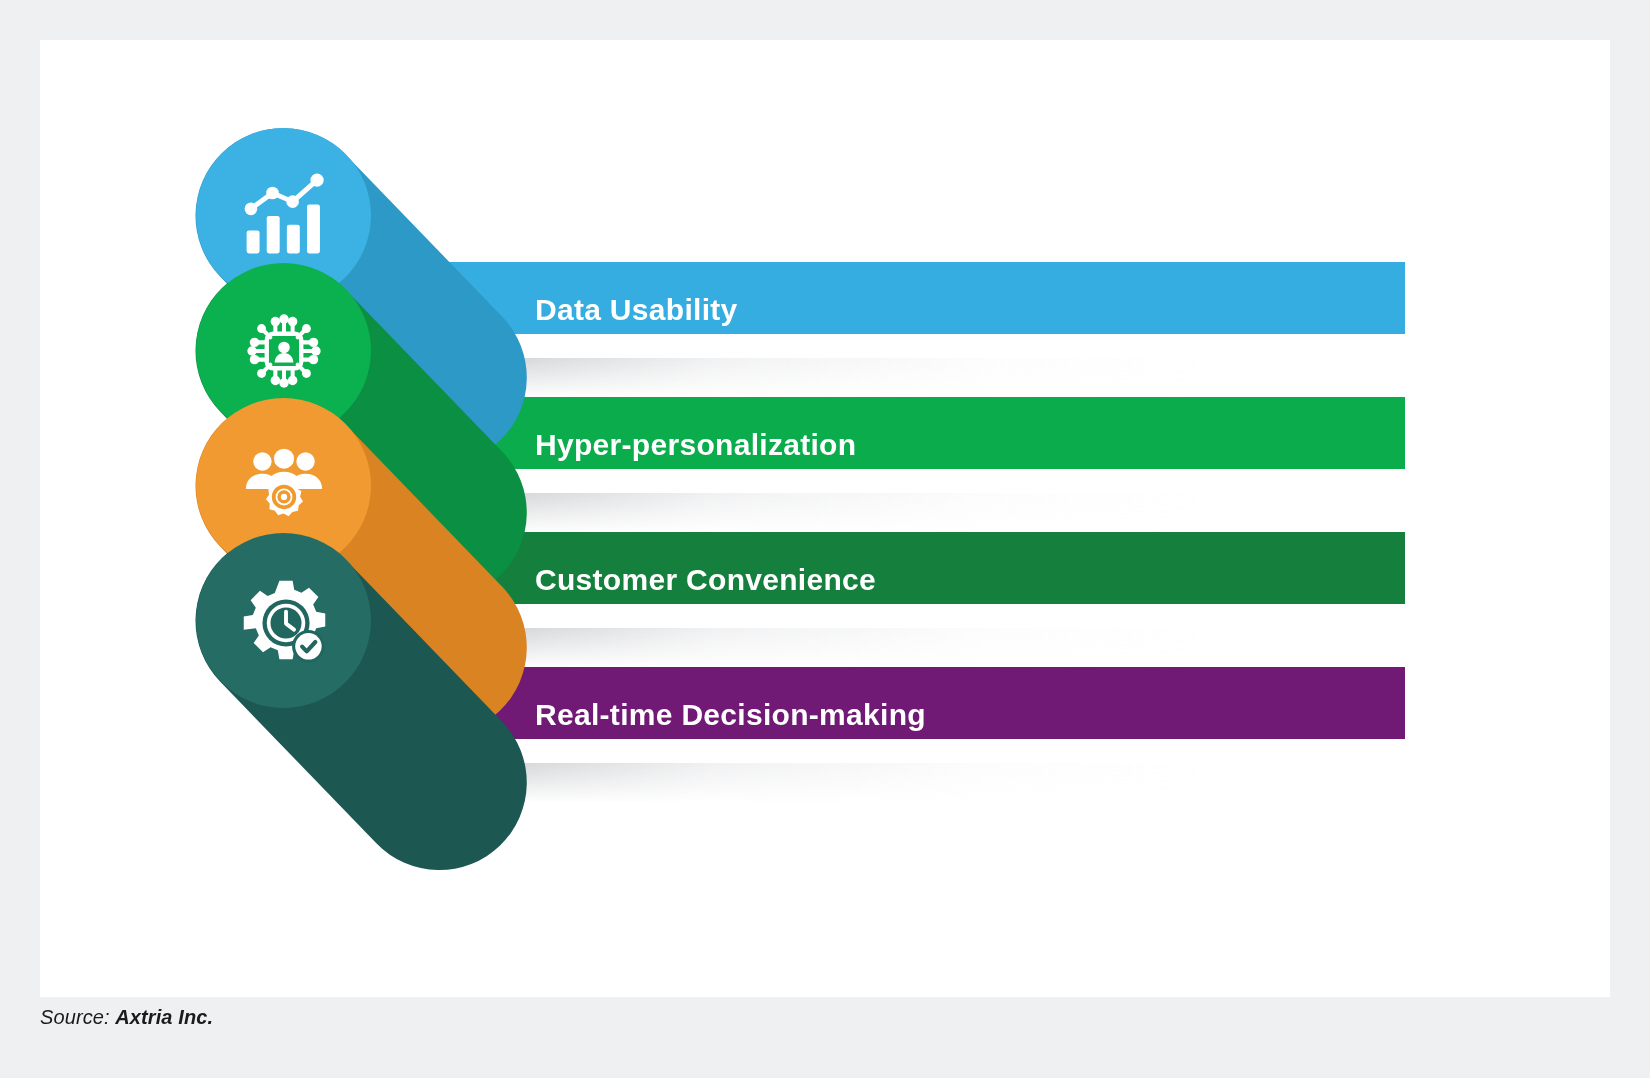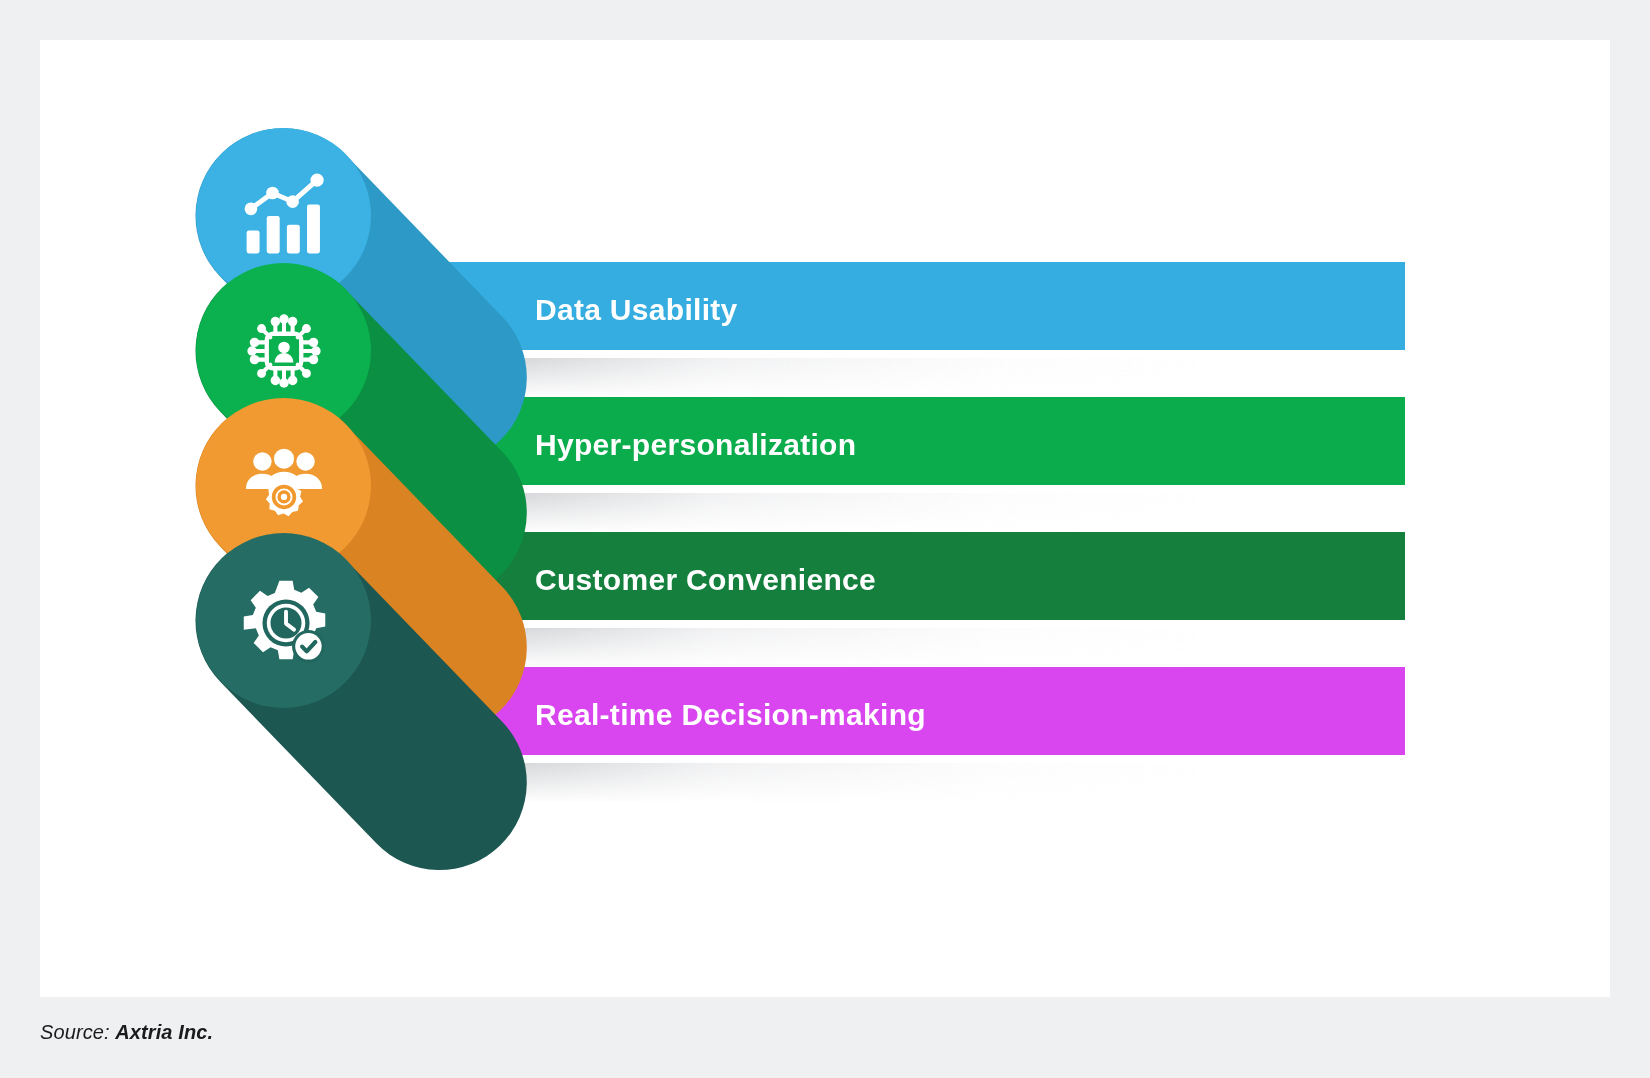--- a/index.html
+++ b/index.html
@@ -31,21 +31,21 @@
   }
 
   
   .footer {
     position: absolute;
     left: 40px;
     top: 1006px;
     width: 1570px;
     height: 52px;
     display: flex;
-    align-items: center;
+    align-items: flex-start;
     background: #eff0f2;
   }
   .footer-text {
     font-family: "Liberation Sans", sans-serif;
     font-size: 20px;
     font-style: italic;
     color: #1b1b1b;
     letter-spacing: .1px;
     white-space: pre;
   }
@@ -63,21 +63,21 @@
   .row-1 { top: 213px; text-align: right; }
   .row-2 { top: 348px; }
   .row-3 { top: 483px; }
 
   
   .bar {
     position: absolute;
     left: 345px;
     top: 144px;
     width: 1020px;
-    height: 88px;
+    height: 72px;
     z-index: 2;
   }
 
   
   .bar-shadow {
     position: absolute;
     left: 350px;
     top: 240px;
     width: 1015px;
     height: 40px;
@@ -260,21 +260,21 @@
             <circle cx="32" cy="39.6" r="9.8" fill="#fff"></circle>
             <circle cx="32" cy="39.6" r="7.2" fill="none" stroke="#f1992c" stroke-width="2.6"></circle>
             <circle cx="32" cy="39.6" r="3.4" fill="none" stroke="#f1992c" stroke-width="2.4"></circle>
           </svg>
         </span>
       </div>
     </div>
 
     <div class="row row-3">
       <div class="bar-shadow"></div>
-      <div class="bar" style="background: #d946ef;">
+      <div class="bar" style="background: #701a75;">
         <div class="bar-label">Real-time Decision-making</div>
       </div>
       <div class="pill-shadow"></div>
       <div class="pill" style="background: rgb(28, 87, 81);"></div>
       <div class="head" style="background: rgb(37, 109, 100);">
         <span>
           <svg viewBox="0 0 64 64" fill="none">
             <path fill="#fff" d="M28.8 4h9.2l1.1 6.3 5 2.1 5.3-3.6 6.5 6.5-3.6 5.3 2.1 5 6.3 1.1v9.2l-6.3 1.1-2.1 5 3.6 5.3-6.5 6.5-5.3-3.6-5 2.1-1.1 6.3h-9.2l-1.1-6.3-5-2.1-5.3 3.6-6.5-6.5 3.6-5.3-2.1-5L4 38.1v-9.2l6.3-1.1 2.1-5L8.8 17.5l6.5-6.5 5.3 3.6 5-2.1z"></path>
             <circle cx="33.4" cy="33.4" r="16.4" fill="#22675f"></circle>
             <circle cx="33.4" cy="33.4" r="13.4" fill="#fff"></circle>

